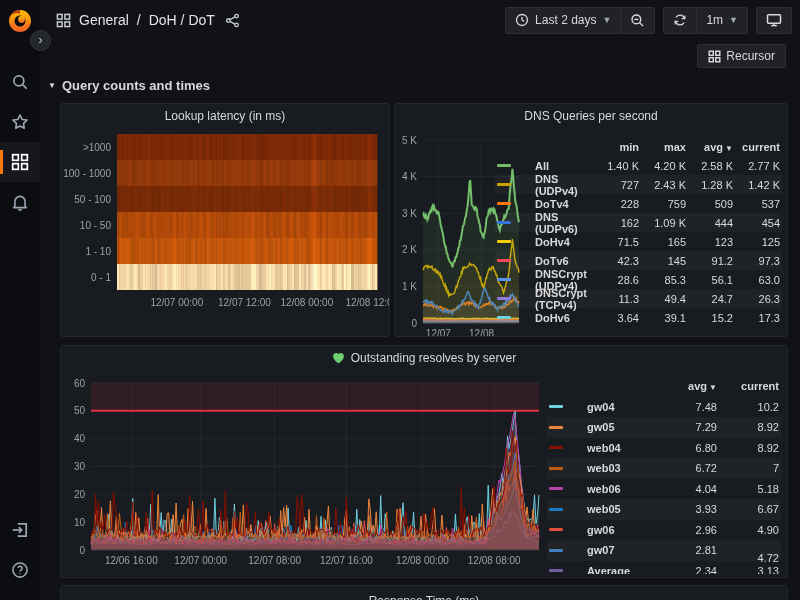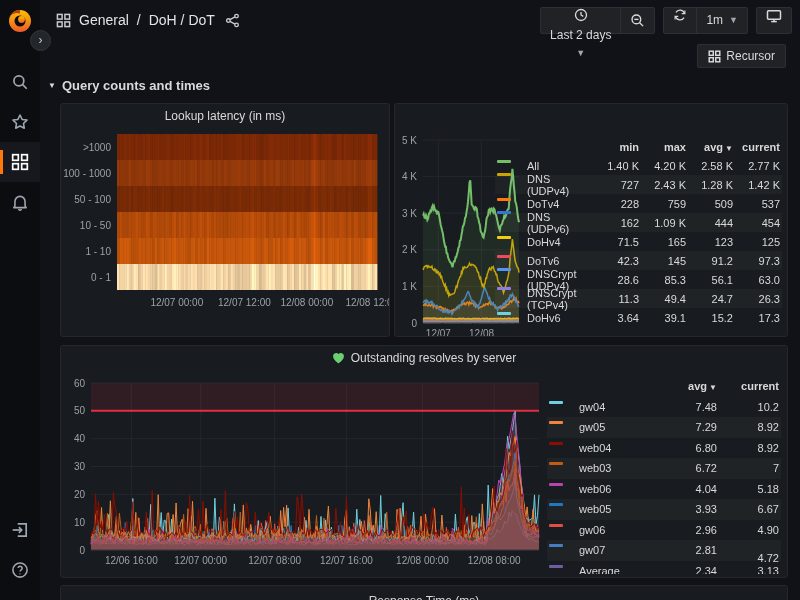--- a/index.html
+++ b/index.html
@@ -23,21 +23,21 @@
 
   
   .topnav { position:absolute; left:40px; top:0; right:0; height:40px; display:flex; align-items:center; padding:0 8px 0 16px; }
   .breadcrumb { display:flex; align-items:center; gap:8px; font-size:14px; color:#e3e4e6; }
   .crumb { cursor:pointer; }
   .crumb-sep { color:#e3e4e6; }
   .toolbar { margin-left:auto; display:flex; align-items:center; gap:8px; }
   .btn-group { display:flex; border:1px solid #2c3036; border-radius:2px; background:#202226; height:27px; }
   .tb-btn { display:flex; align-items:center; gap:6px; padding:0 9px; font-size:12px; font-weight:500;
     color:#d8d9da; cursor:pointer; border-left:1px solid #2c3036; }
-  .tb-btn:first-child { border-left:none;flex-direction:column; }
+  .tb-btn:first-child { border-left:none; }
   .caret { font-size:9px; color:#9fa7b3; }
 
   .subnav { position:absolute; left:40px; top:40px; right:0; height:32px; display:flex; align-items:center; justify-content:flex-end; padding:0 14px; }
   .recursor-btn { display:flex; align-items:center; gap:5px; height:24px; padding:0 10px;
     background:#202226; border:1px solid #2c3036; border-radius:2px; font-size:12px; font-weight:500; cursor:pointer; }
 
   
   .row-header { position:absolute; left:48px; top:78px; display:flex; align-items:center; gap:6px;
     font-size:13px; font-weight:700; color:#d8d9da; cursor:pointer; }
   .panel { position:absolute; background:#181b1f; border:1px solid #24272e; border-radius:3px; overflow:hidden; }
@@ -49,21 +49,21 @@
   #panel-resp      { left:60px;  top:585px; width:728px; height:40px; }
 
   
   .legend { position:absolute; font-size:11px; }
   #dns-legend { left:100px; top:33px; right:5px; height:192px; overflow:hidden; }
   #out-legend { left:486px; top:30px; right:6px; height:198px; overflow:hidden; }
   .lg-row { display:flex; align-items:center; height:19px; padding:0 2px; cursor:pointer; }
   #out-legend .lg-row { height:20.5px; }
   .lg-row.stripe { background:rgba(255,255,255,0.035); }
   .lg-head { font-weight:700; color:#3ea6e6; cursor:pointer; }
-  .lg-name { display:flex; gap:16px; flex:1 1 auto; min-width:0; color:#d8d9da; }
+  .lg-name { display:flex; align-items:center; gap:24px; flex:1 1 auto; min-width:0; color:#d8d9da;font-weight:bold; }
   .lg-swatch { width:14px; height:3px; border-radius:1px; flex:0 0 auto; }
   .lg-val { text-align:right; color:#d8d9da; flex:0 0 auto; }
   .sort-caret { font-size:8px; margin-left:2px; }
 </style>
 </head>
 <body>
 
 <div class="sidebar">
   <div class="logo">
     <svg width="26" height="26" viewBox="0 0 26 26">
@@ -901,20 +901,21 @@
       <text x="50" y="126.5" fill="#9da1a9" font-size="10" text-anchor="end" font-family="Liberation Sans, sans-serif">1 - 10</text>
       <text x="50" y="152.5" fill="#9da1a9" font-size="10" text-anchor="end" font-family="Liberation Sans, sans-serif">0 - 1</text>
       <text x="115.80000000000001" y="178" fill="#9da1a9" font-size="10" text-anchor="middle" font-family="Liberation Sans, sans-serif">12/07 00:00</text>
       <text x="183.39999999999998" y="178" fill="#9da1a9" font-size="10" text-anchor="middle" font-family="Liberation Sans, sans-serif">12/07 12:00</text>
       <text x="245.79999999999998" y="178" fill="#9da1a9" font-size="10" text-anchor="middle" font-family="Liberation Sans, sans-serif">12/08 00:00</text>
       <text x="310.79999999999995" y="178" fill="#9da1a9" font-size="10" text-anchor="middle" font-family="Liberation Sans, sans-serif">12/08 12:00</text>
     </svg>
 </div>
 
 <div class="panel" id="panel-dns">
+  <div class="panel-title">DNS Queries per second</div>
   <svg id="dns-svg" width="132" height="232" style="position:absolute;left:0;top:0">
       <line x1="28" y1="219" x2="124" y2="219" stroke="#24272c" stroke-width="1"></line>
       <text x="22" y="222.5" fill="#9da1a9" font-size="10" text-anchor="end" font-family="Liberation Sans, sans-serif">0</text>
       <line x1="28" y1="182.4" x2="124" y2="182.4" stroke="#24272c" stroke-width="1"></line>
       <text x="22" y="185.9" fill="#9da1a9" font-size="10" text-anchor="end" font-family="Liberation Sans, sans-serif">1 K</text>
       <line x1="28" y1="145.8" x2="124" y2="145.8" stroke="#24272c" stroke-width="1"></line>
       <text x="22" y="149.3" fill="#9da1a9" font-size="10" text-anchor="end" font-family="Liberation Sans, sans-serif">2 K</text>
       <line x1="28" y1="109.2" x2="124" y2="109.2" stroke="#24272c" stroke-width="1"></line>
       <text x="22" y="112.7" fill="#9da1a9" font-size="10" text-anchor="end" font-family="Liberation Sans, sans-serif">3 K</text>
       <line x1="28" y1="72.6" x2="124" y2="72.6" stroke="#24272c" stroke-width="1"></line>

